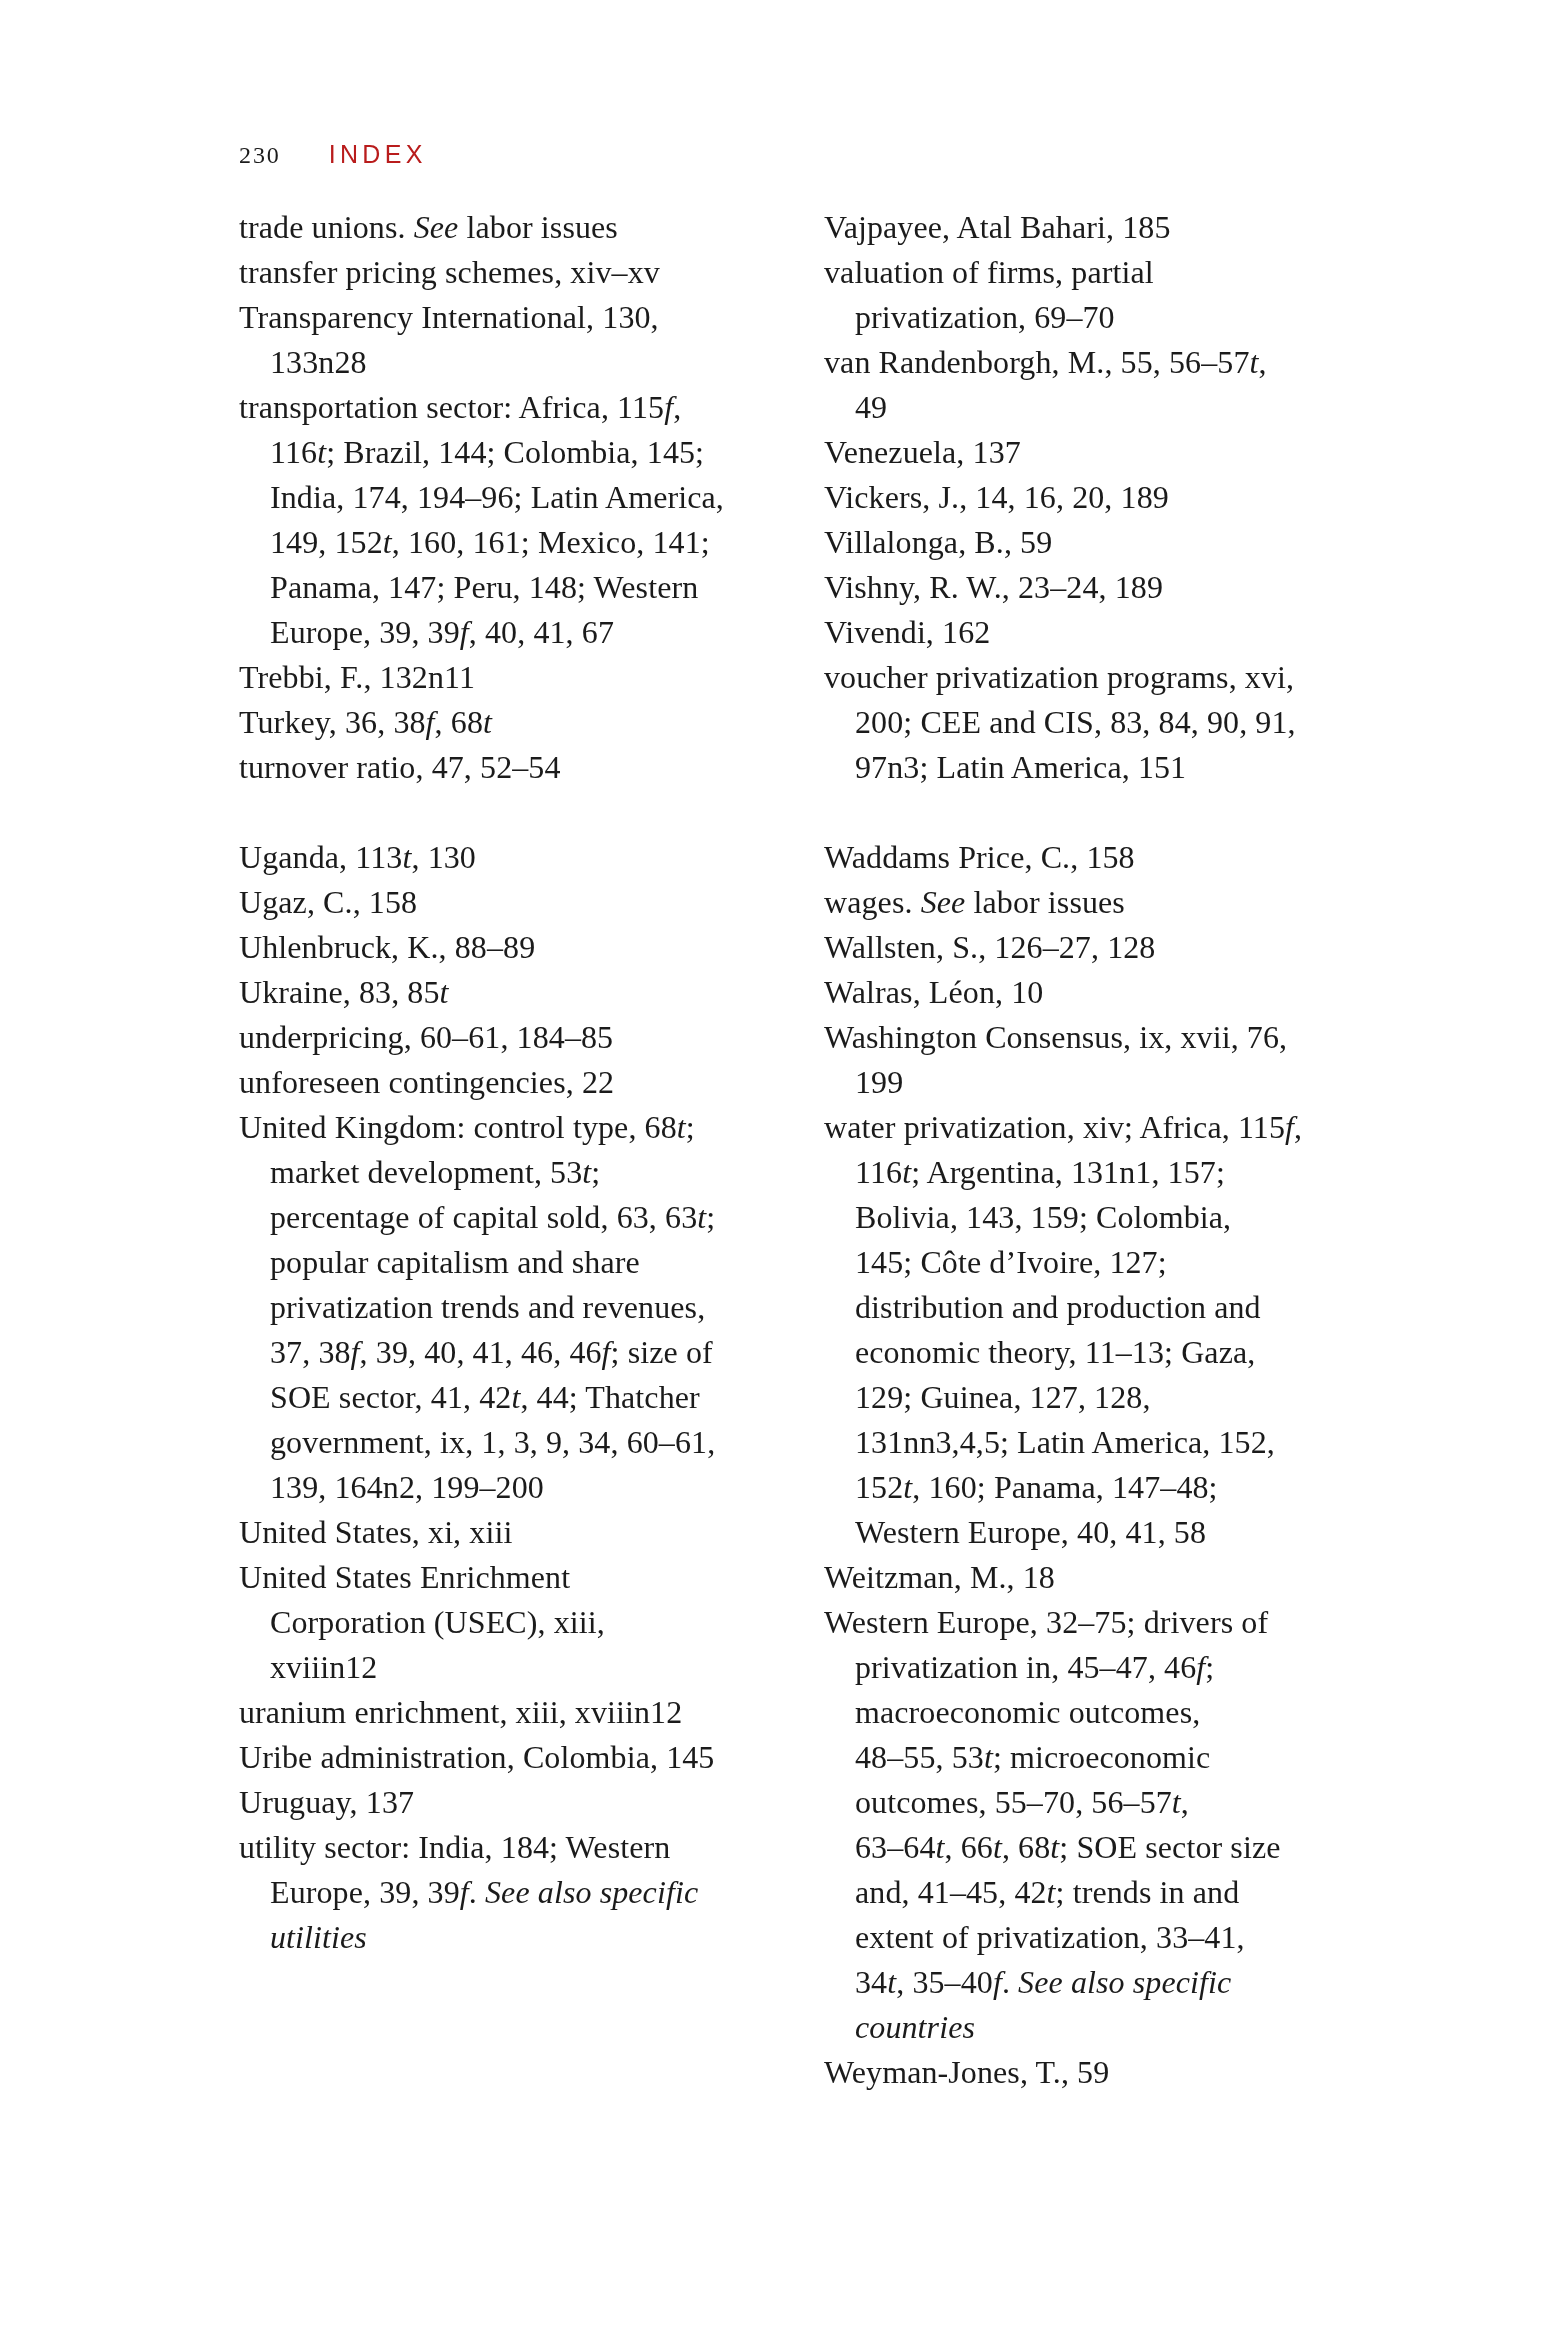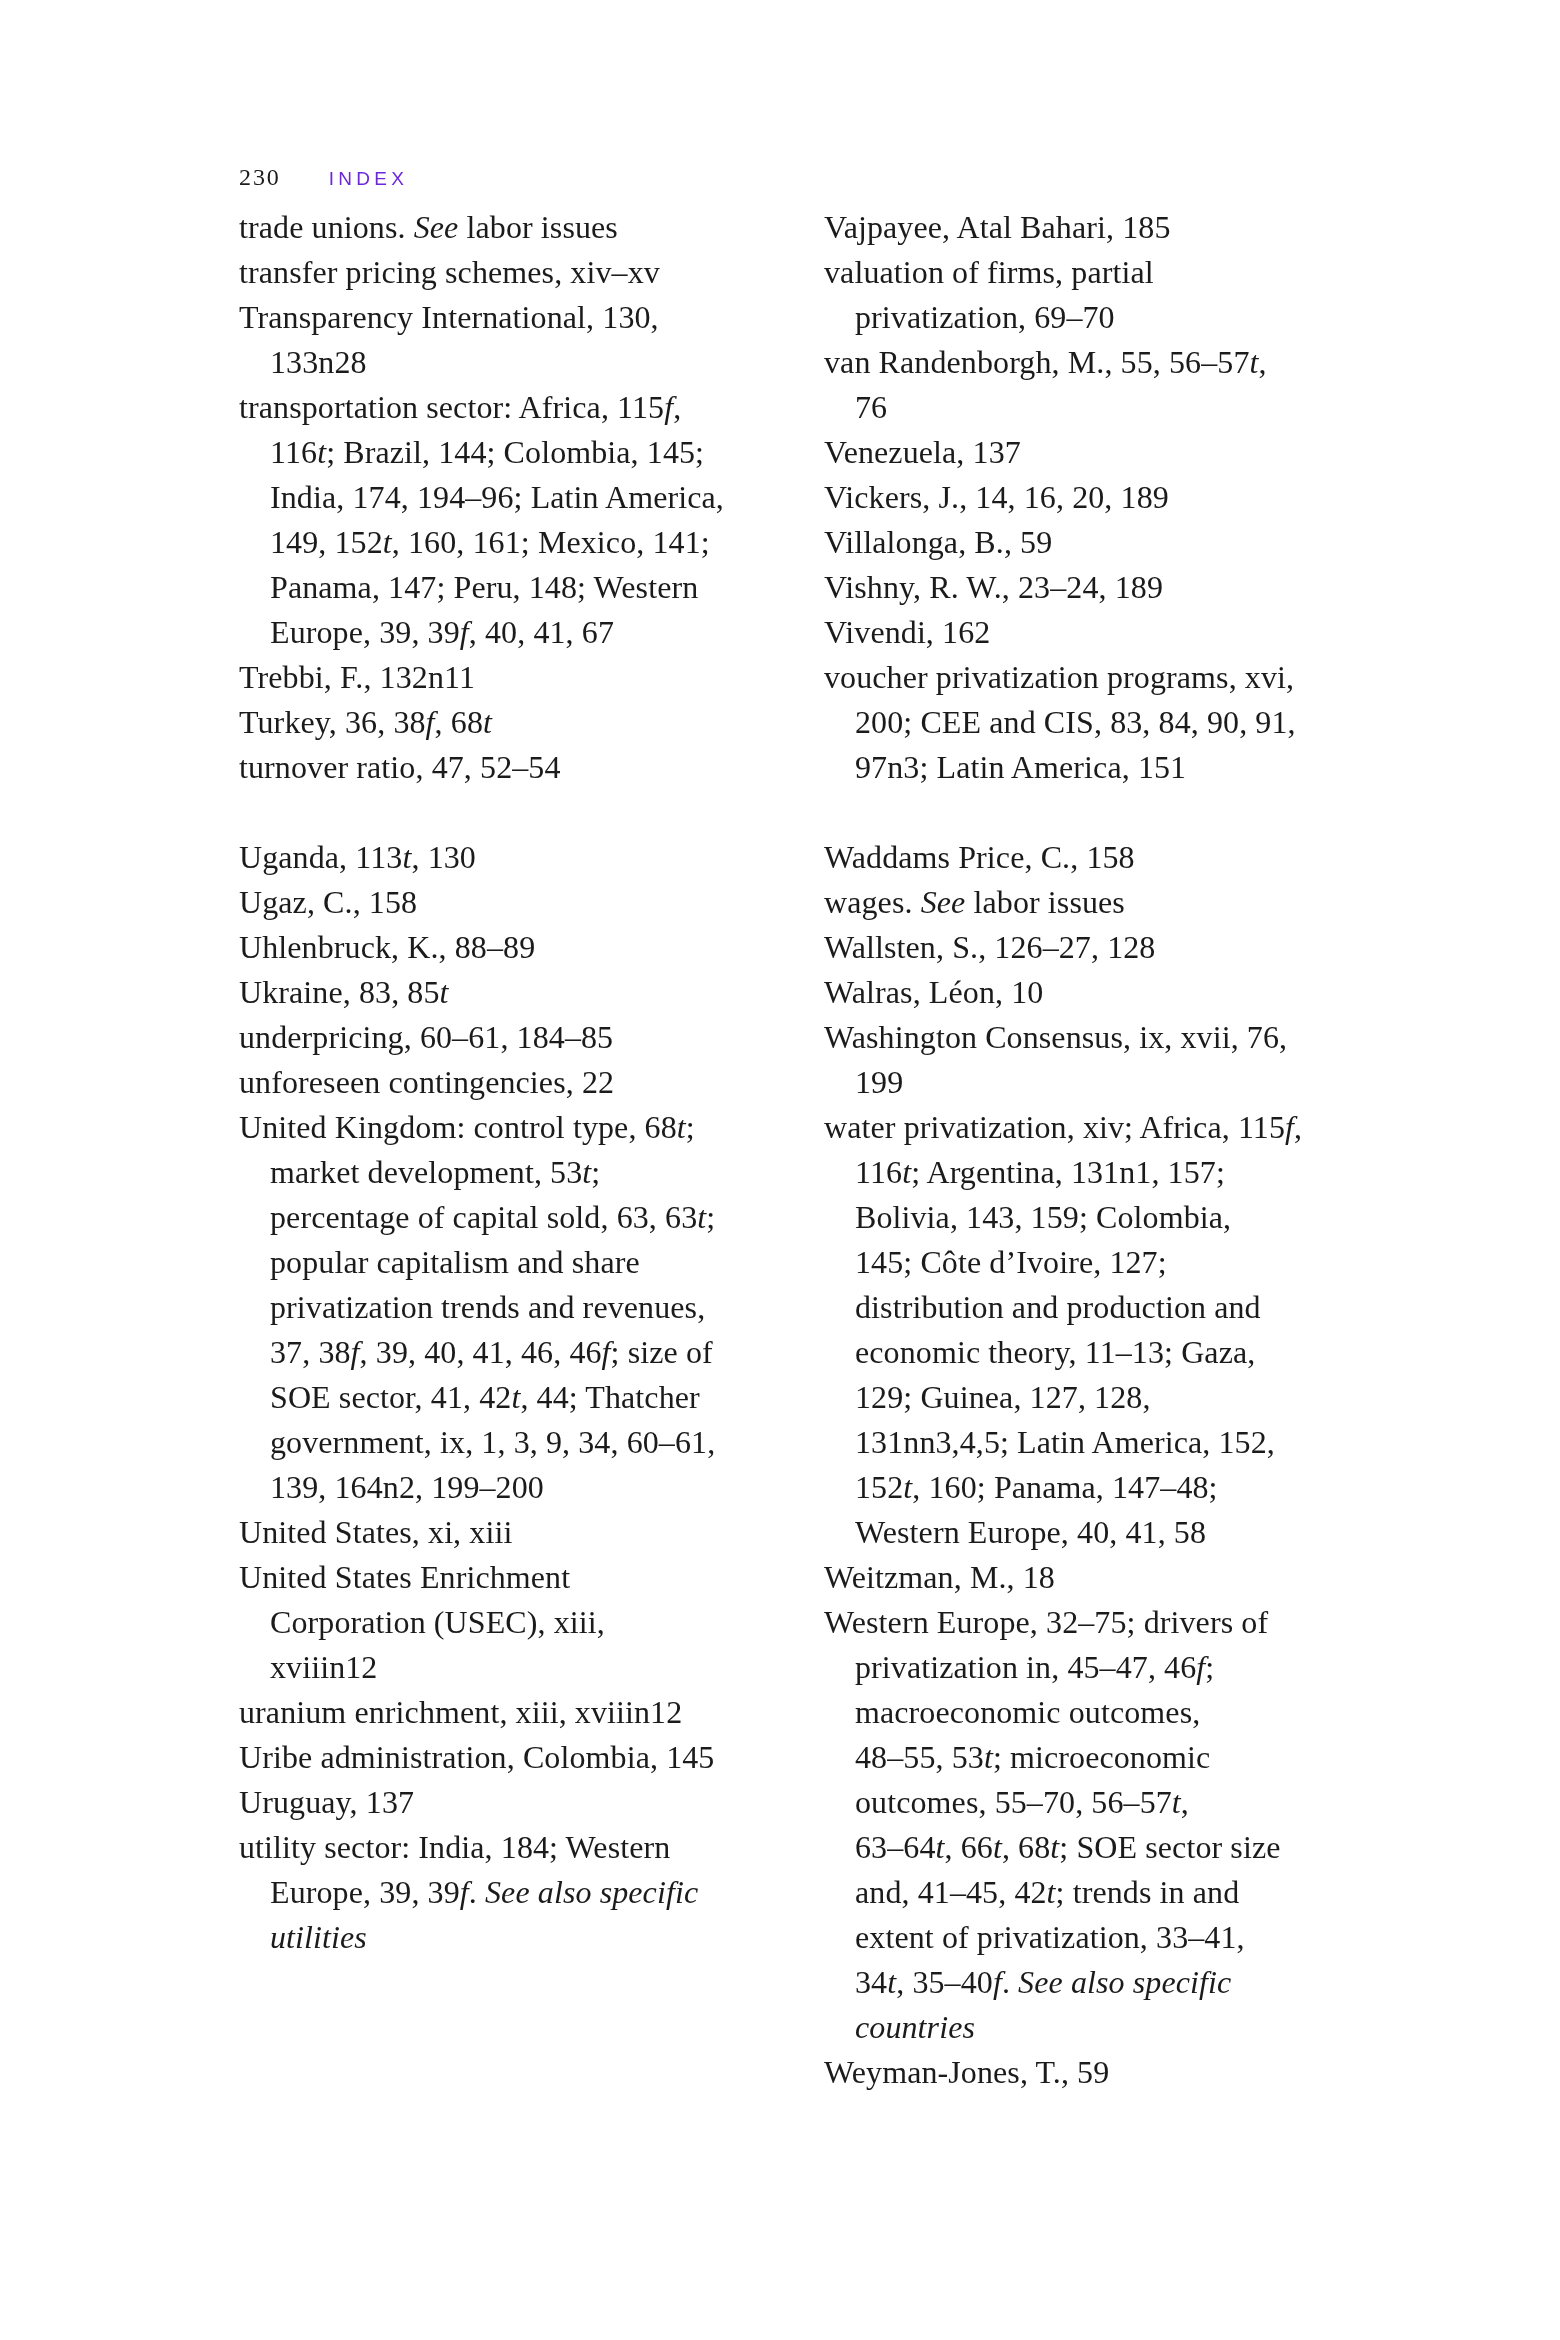--- a/index.html
+++ b/index.html
@@ -19,26 +19,25 @@
     display: flex;
     align-items: baseline;
     white-space: nowrap;
   }
   .pagenum {
     font-size: 24px;
     letter-spacing: 1.9px;
     font-family: "Liberation Serif", "DejaVu Serif", serif;
   }
   .headlabel {
-    font-size: 19px;
+    font-size: 25px;
     font-family: "Liberation Sans", sans-serif;
     letter-spacing: 4.3px;
     margin-left: 48px;
-    color: #6d28d9;
-    margin-top: 28px;
+    color: #b91c1c;
   }
   .col {
     position: absolute;
     top: 205px;
     width: 578px;
   }
   .col-left  { left: 239px; }
   .col-right { left: 824px; }
   .line {
     height: 45px;
@@ -98,21 +97,21 @@
       <div class="line"><span>Uruguay, 137</span></div>
       <div class="line"><span>utility sector: India, 184; Western</span></div>
       <div class="line indent"><span>Europe, 39, 39</span><span class="it">f</span><span>. </span><span class="it">See also specific</span></div>
       <div class="line indent"><span class="it">utilities</span></div>
     </div>
   <div class="col col-right">
       <div class="line"><span>Vajpayee, Atal Bahari, 185</span></div>
       <div class="line"><span>valuation of firms, partial</span></div>
       <div class="line indent"><span>privatization, 69–70</span></div>
       <div class="line"><span>van Randenborgh, M., 55, 56–57</span><span class="it">t</span><span>,</span></div>
-      <div class="line indent"><span>76</span></div>
+      <div class="line indent"><span>49</span></div>
       <div class="line"><span>Venezuela, 137</span></div>
       <div class="line"><span>Vickers, J., 14, 16, 20, 189</span></div>
       <div class="line"><span>Villalonga, B., 59</span></div>
       <div class="line"><span>Vishny, R. W., 23–24, 189</span></div>
       <div class="line"><span>Vivendi, 162</span></div>
       <div class="line"><span>voucher privatization programs, xvi,</span></div>
       <div class="line indent"><span>200; CEE and CIS, 83, 84, 90, 91,</span></div>
       <div class="line indent"><span>97n3; Latin America, 151</span></div>
       <div class="line gap"></div>
       <div class="line"><span>Waddams Price, C., 158</span></div>

